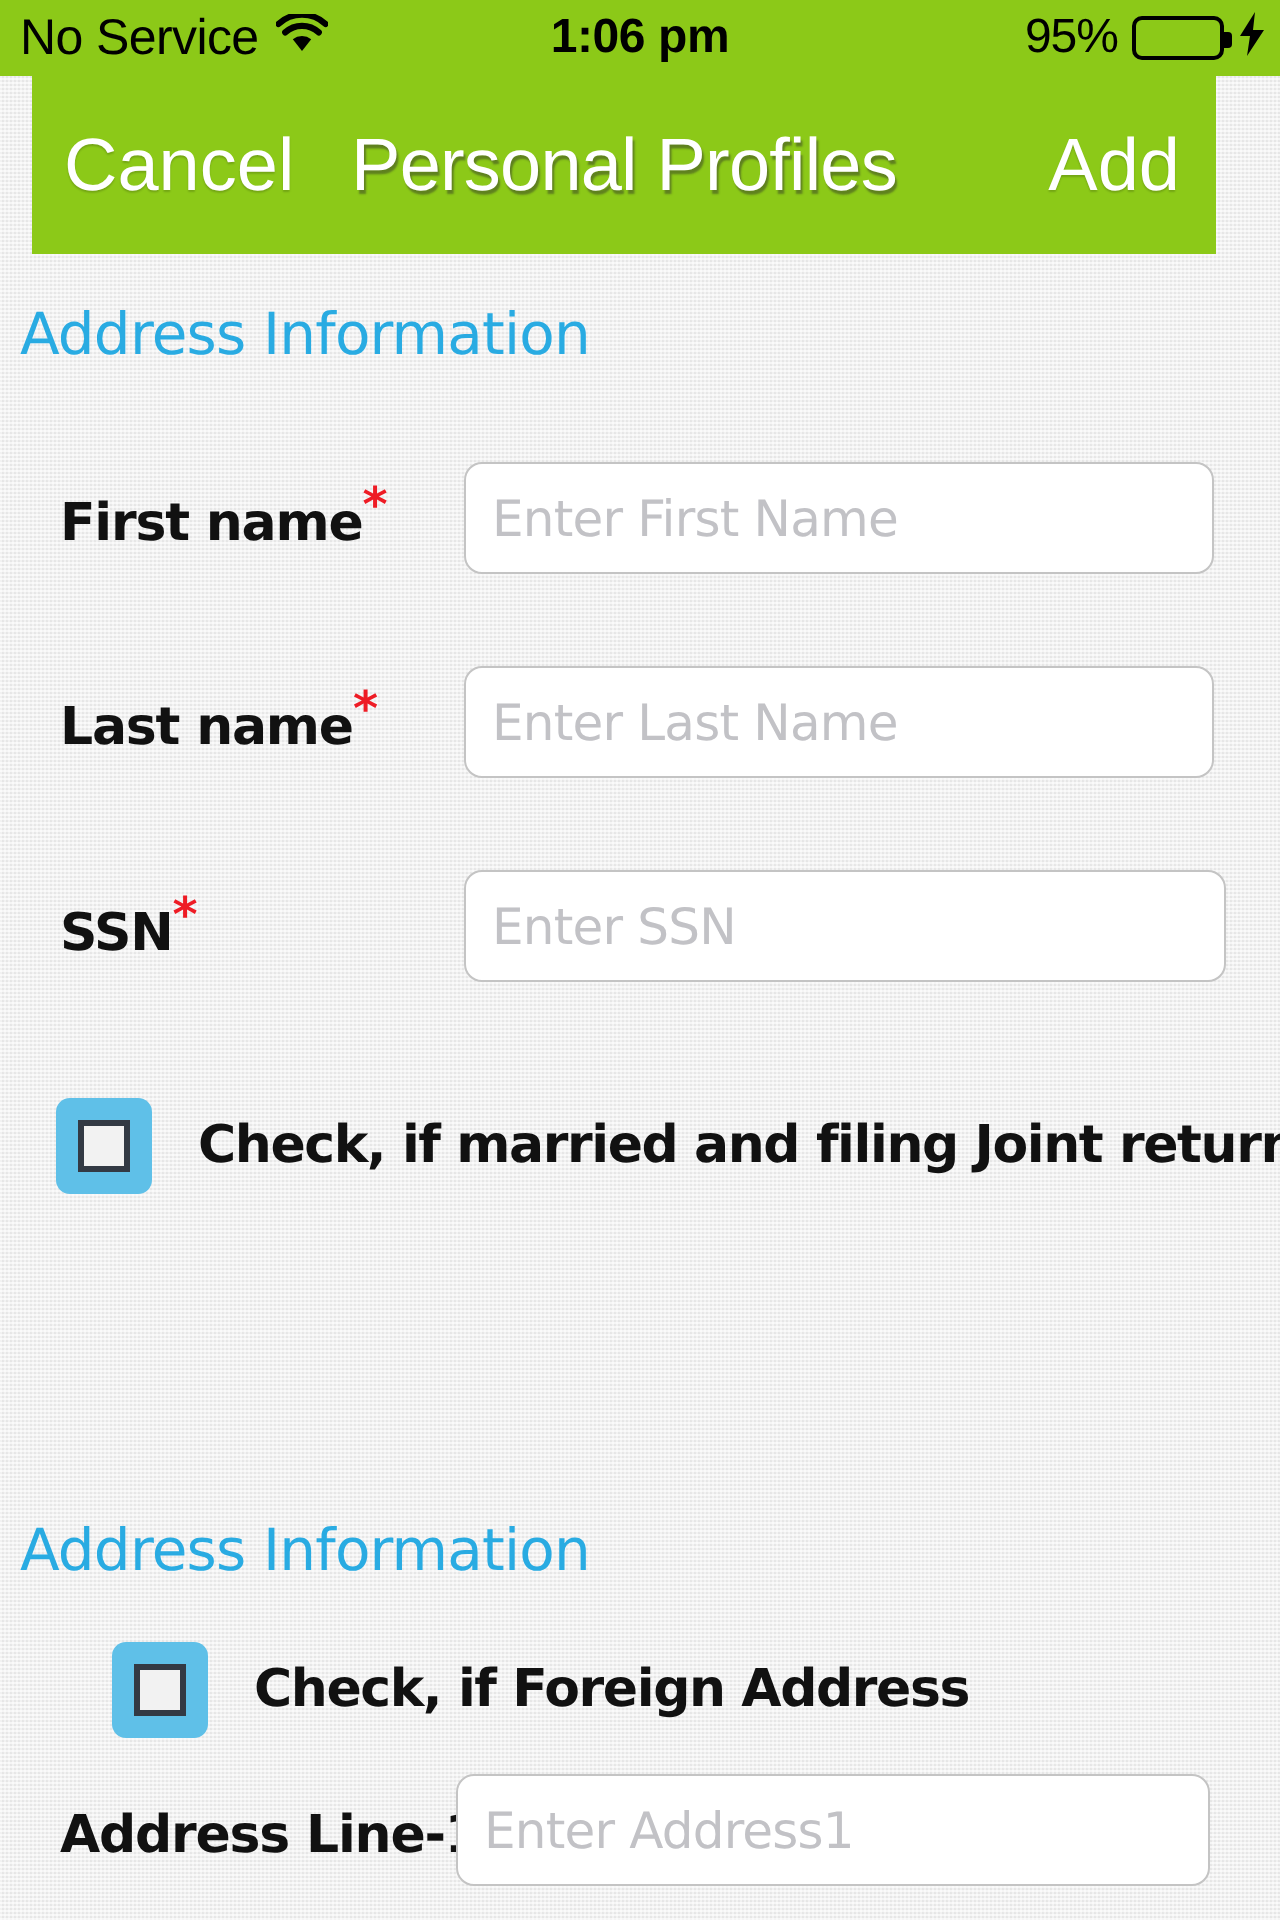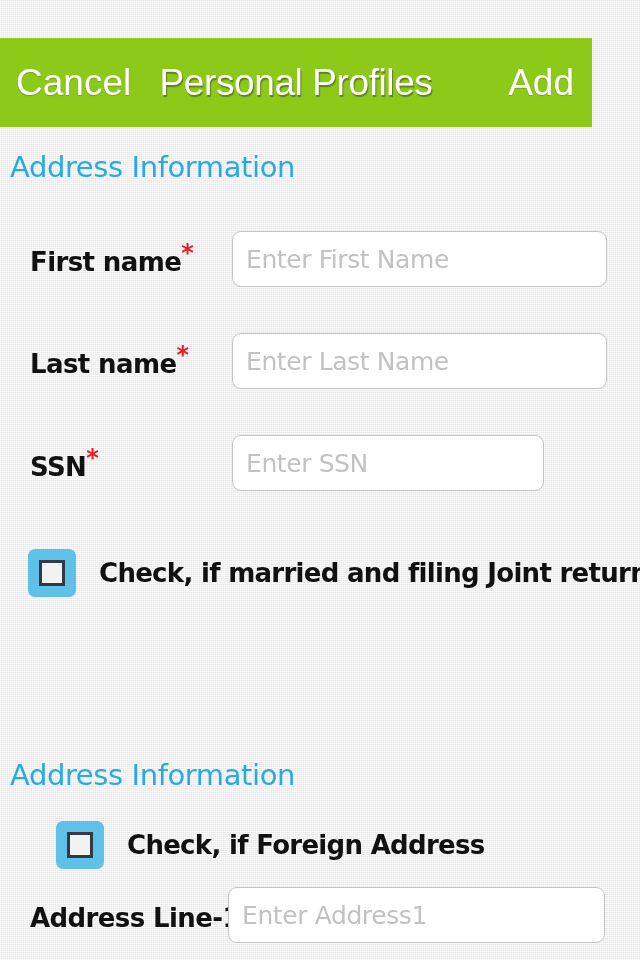--- a/index.html
+++ b/index.html
@@ -103,21 +103,21 @@
     width: 95%;
     height: 100%;
     background: #3ad44f;
     border-radius: 1px;
   }
   .bolt-icon { display: block; }
 
   
   .nav-bar {
     position: absolute;
-    top: 38px; left: 0;
+    top: 38px; left: 16px;
     width: 592px;
     height: 89px;
     background: #8cc918;
     display: flex;
     align-items: center;
   }
   .nav-btn {
     position: absolute;
     font-family: "Liberation Sans", sans-serif;
     font-size: 37px;
@@ -230,20 +230,46 @@
     margin-left: 23px;
     white-space: nowrap;
     line-height: 1;
   }
 </style>
 </head>
 <body>
 
 <div class="page">
 
+  <div class="status-bar">
+    <div class="status-left">
+      <span class="carrier">No Service</span>
+      <span class="wifi-icon">
+        <svg width="26" height="20" viewBox="0 0 26 20">
+          <path d="M13 18.5 L8.4 12.6 A7.6 7.6 0 0 1 17.6 12.6 Z" fill="#000"></path>
+          <path d="M4.6 9.2 A12.4 12.4 0 0 1 21.4 9.2" stroke="#000" stroke-width="3.1" fill="none" stroke-linecap="round"></path>
+          <path d="M1.2 5.0 A17.4 17.4 0 0 1 24.8 5.0" stroke="#000" stroke-width="3.1" fill="none" stroke-linecap="round"></path>
+        </svg>
+      </span>
+    </div>
+
+    <div class="status-time">1:06 pm</div>
+
+    <div class="status-right">
+      <span class="battery-pct">95%</span>
+      <span class="battery">
+        <span class="battery-fill"></span>
+      </span>
+      <span class="bolt-icon">
+        <svg width="14" height="22" viewBox="0 0 14 22">
+          <path d="M8.5 0 L1 12 L6 12 L4.5 22 L13 9 L7.5 9 Z" fill="#000"></path>
+        </svg>
+      </span>
+    </div>
+  </div>
 
   <div class="nav-bar">
     <button class="nav-btn nav-cancel">Cancel</button>
     <div class="nav-title">Personal Profiles</div>
     <button class="nav-btn nav-add">Add</button>
   </div>
 
   <div class="content">
 
     <div class="section-header" style="left:10px; top:26px;">Address Information</div>
@@ -254,21 +280,21 @@
     <input class="text-input" style="left: 232px; top: 104px; width: 375px;" type="text" placeholder="Enter First Name">
 
     <div class="field-label" style="left:30px; top:224px;">
       <span>Last name</span><span class="req">*</span>
     </div>
     <input class="text-input" style="left: 232px; top: 206px; width: 375px;" type="text" placeholder="Enter Last Name">
 
     <div class="field-label" style="left:30px; top:327px;">
       <span>SSN</span><span class="req">*</span>
     </div>
-    <input class="text-input" style="left: 232px; top: 308px; width: 312px;" type="text" placeholder="Enter SSN">
+    <input class="text-input" style="left: 232px; top: 308px; width: 381px;" type="text" placeholder="Enter SSN">
 
     <div class="check-row" style="left:28px; top:422px;">
       <span class="checkbox">
         <span class="checkbox-inner"></span>
       </span>
       <span class="check-label">Check, if married and filing Joint return</span>
     </div>
 
 
     <div class="section-header" style="left:10px; top:634px;">Address Information</div>

